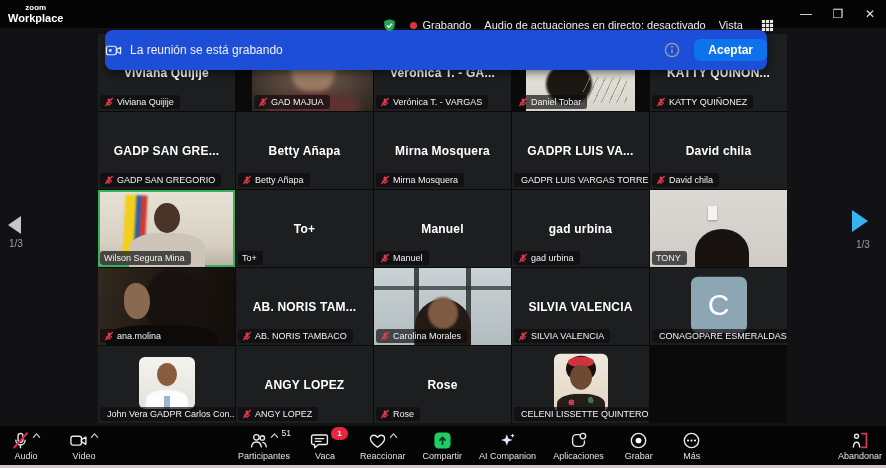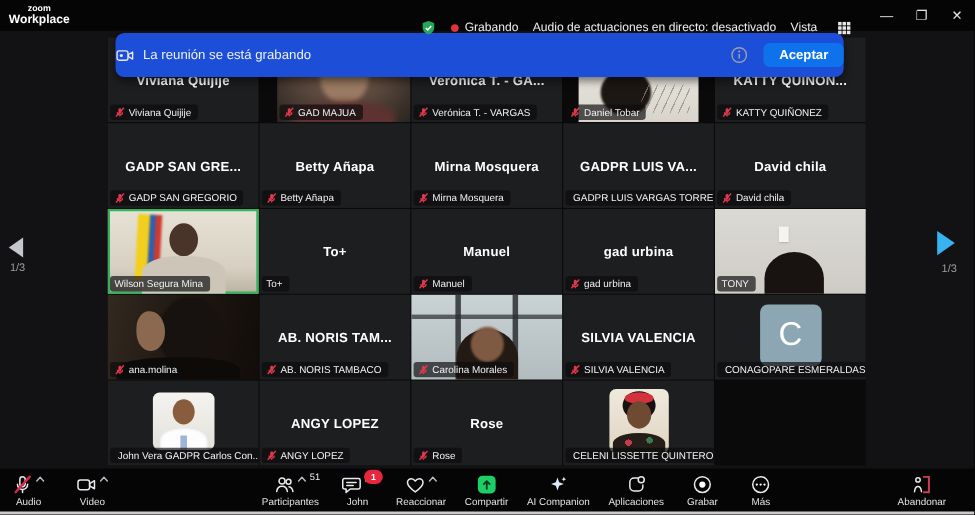--- a/index.html
+++ b/index.html
@@ -89,21 +89,21 @@
   .nav-left-page{position:absolute;left:9px;top:238px;font-size:10px;color:#9b9ea3;}
   .nav-right{position:absolute;left:852px;top:210px;width:0;height:0;cursor:pointer;
     border-top:11px solid transparent;border-bottom:11px solid transparent;border-left:16px solid #38b3f2;}
   .nav-right-page{position:absolute;left:856px;top:239px;font-size:10px;color:#9b9ea3;}
 
   
   .toolbar{position:absolute;left:0;top:426px;width:886px;height:39px;background:#050506;
     display:flex;align-items:center;z-index:30;}
   .tb-group-left{display:flex;margin-left:8px;gap:22px;}
   .tb-group-center{display:flex;margin-left:136px;gap:17px;align-items:flex-end;}
-  .tb-group-right{margin-left:auto;margin-right:26px;display:flex;align-items:center;}
+  .tb-group-right{margin-left:auto;margin-right:4px;display:flex;align-items:center;}
   .titem{display:flex;flex-direction:column;align-items:center;justify-content:center;cursor:pointer;min-width:36px;}
   .titem .irow{display:flex;align-items:flex-start;gap:2px;height:19px;position:relative;}
   .titem .tlabel{font-size:9px;color:#dfe2e5;margin-top:1px;white-space:nowrap;}
   .caret{margin-top:1px;}
   .badge{position:absolute;top:-4px;right:-8px;min-width:13px;height:13px;border-radius:7px;background:#e8273f;
     color:#fff;font-size:8px;display:flex;align-items:center;justify-content:center;padding:0 2px;font-weight:700;}
   .count{position:absolute;top:-3px;right:-12px;font-size:8.5px;color:#eceef0;}
   .bottom-strip{position:absolute;left:0;top:465px;width:886px;height:3px;background:#cfc8ca;z-index:31;}
 </style>
 </head>
@@ -532,21 +532,21 @@
             <svg width="19" height="19" viewBox="0 0 18 18">
               <path d="M3 3.8h12c.8 0 1.5.7 1.5 1.5v6c0 .8-.7 1.5-1.5 1.5H8l-3.6 3v-3H3c-.8 0-1.5-.7-1.5-1.5v-6c0-.8.7-1.5 1.5-1.5z" stroke="#e8eaed" stroke-width="1.3" fill="none" stroke-linecap="round" stroke-linejoin="round"></path>
               <line x1="5" y1="7.2" x2="13" y2="7.2" stroke="#e8eaed" stroke-width="1.3" fill="none" stroke-linecap="round" stroke-linejoin="round"></line>
               <line x1="5" y1="9.8" x2="10.5" y2="9.8" stroke="#e8eaed" stroke-width="1.3" fill="none" stroke-linecap="round" stroke-linejoin="round"></line>
             </svg>
             <span class="badge">1</span>
             <svg class="caret" width="9" height="7" viewBox="0 0 10 8">
               <path d="M1.5 6l3.5-3.8L8.5 6" stroke="#b9bec4" stroke-width="1.5" fill="none" stroke-linecap="round"></path>
             </svg>
           </span>
-          <span class="tlabel">John</span>
+          <span class="tlabel">Vaca</span>
         </div>
         <div class="titem">
           <span class="irow">
             <svg width="19" height="19" viewBox="0 0 18 18">
               <path d="M9 15.4C4.6 12.3 2.3 9.9 2.3 7.3c0-1.9 1.5-3.3 3.3-3.3 1.3 0 2.5.8 3.4 2 .9-1.2 2.1-2 3.4-2 1.8 0 3.3 1.4 3.3 3.3 0 2.6-2.3 5-6.7 8.1z" stroke="#e8eaed" stroke-width="1.3" fill="none" stroke-linecap="round" stroke-linejoin="round"></path>
             </svg>
             <svg class="caret" width="9" height="7" viewBox="0 0 10 8">
               <path d="M1.5 6l3.5-3.8L8.5 6" stroke="#b9bec4" stroke-width="1.5" fill="none" stroke-linecap="round"></path>
             </svg>
           </span>

